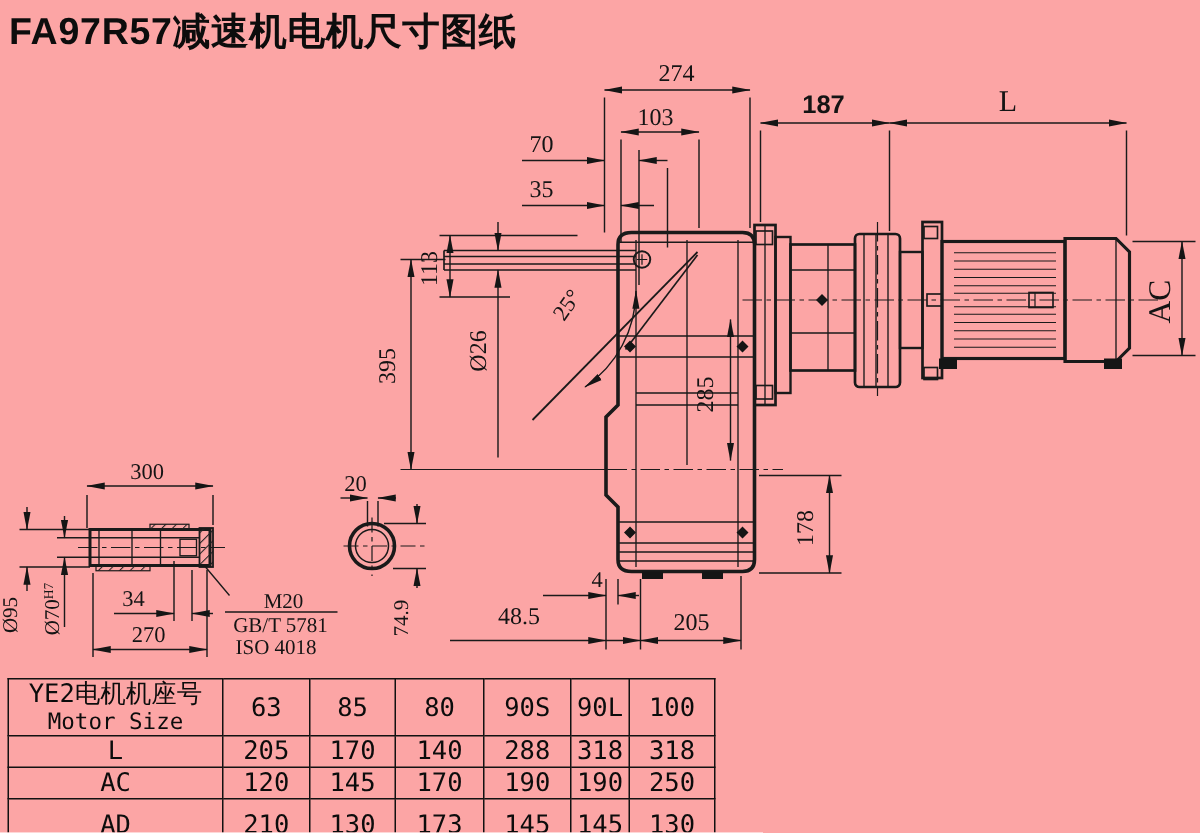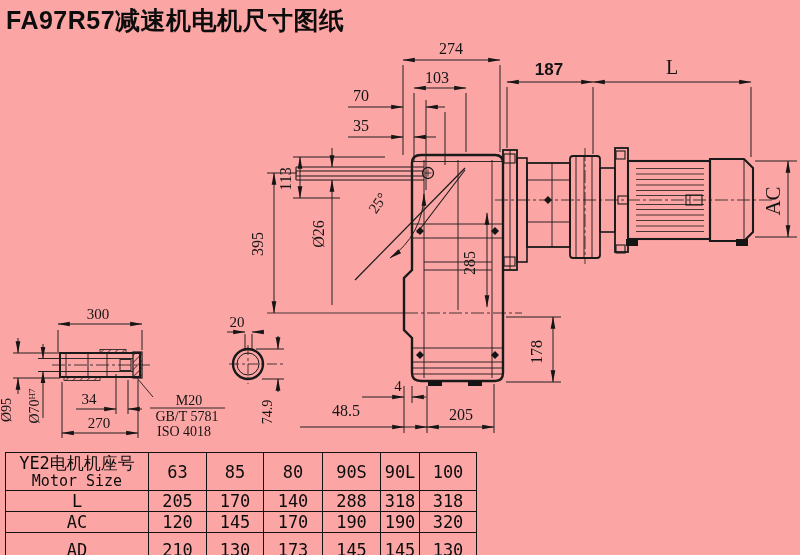--- a/index.html
+++ b/index.html
@@ -233,21 +233,21 @@
         <td>318</td>
         <td>318</td>
       </tr>
       <tr style="height:21px">
         <td>AC</td>
         <td>120</td>
         <td>145</td>
         <td>170</td>
         <td>190</td>
         <td>190</td>
-        <td>320</td>
+        <td>250</td>
       </tr>
       <tr style="height:35px">
         <td>AD</td>
         <td>210</td>
         <td>130</td>
         <td>173</td>
         <td>145</td>
         <td>145</td>
         <td>130</td>
       </tr>

